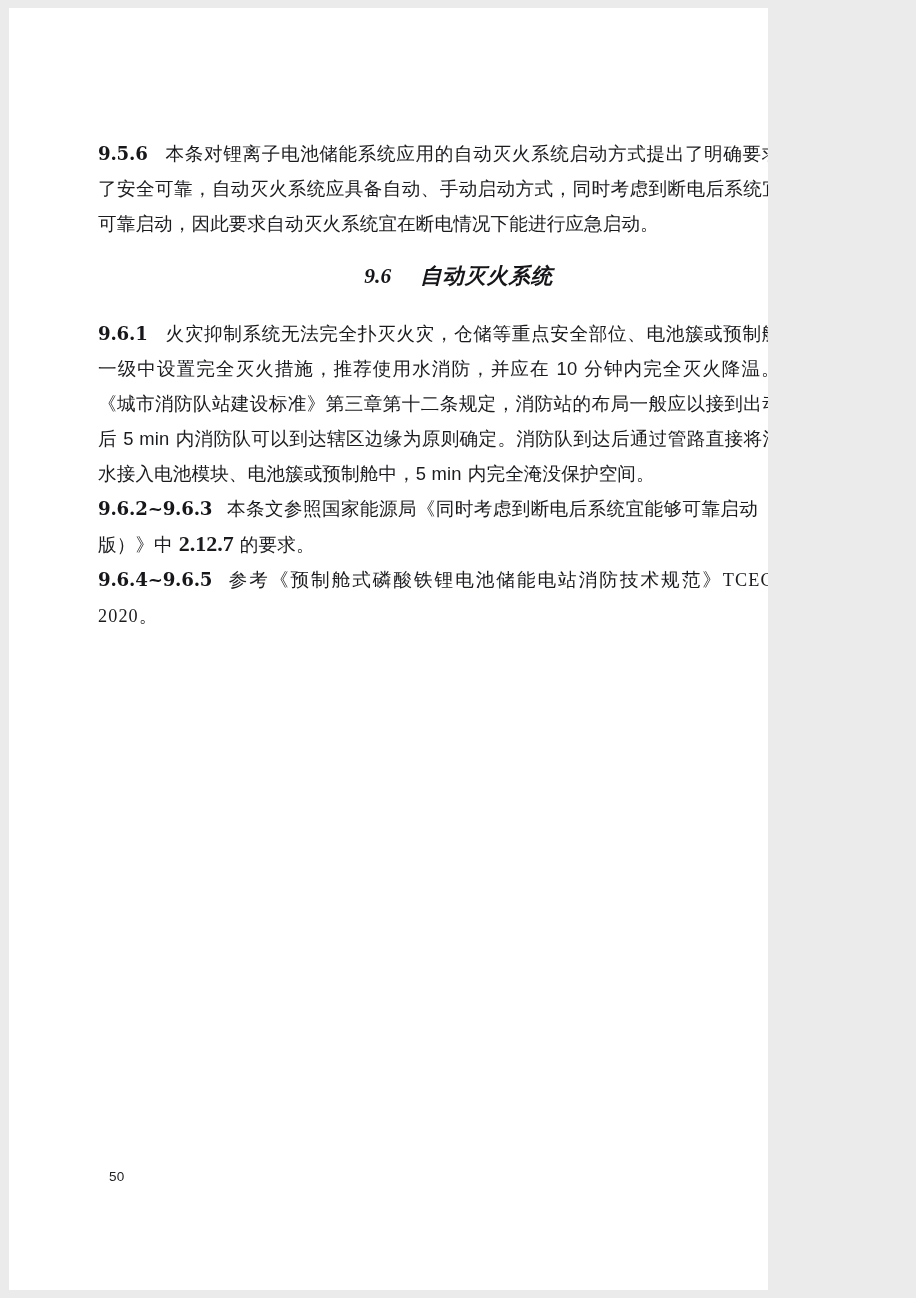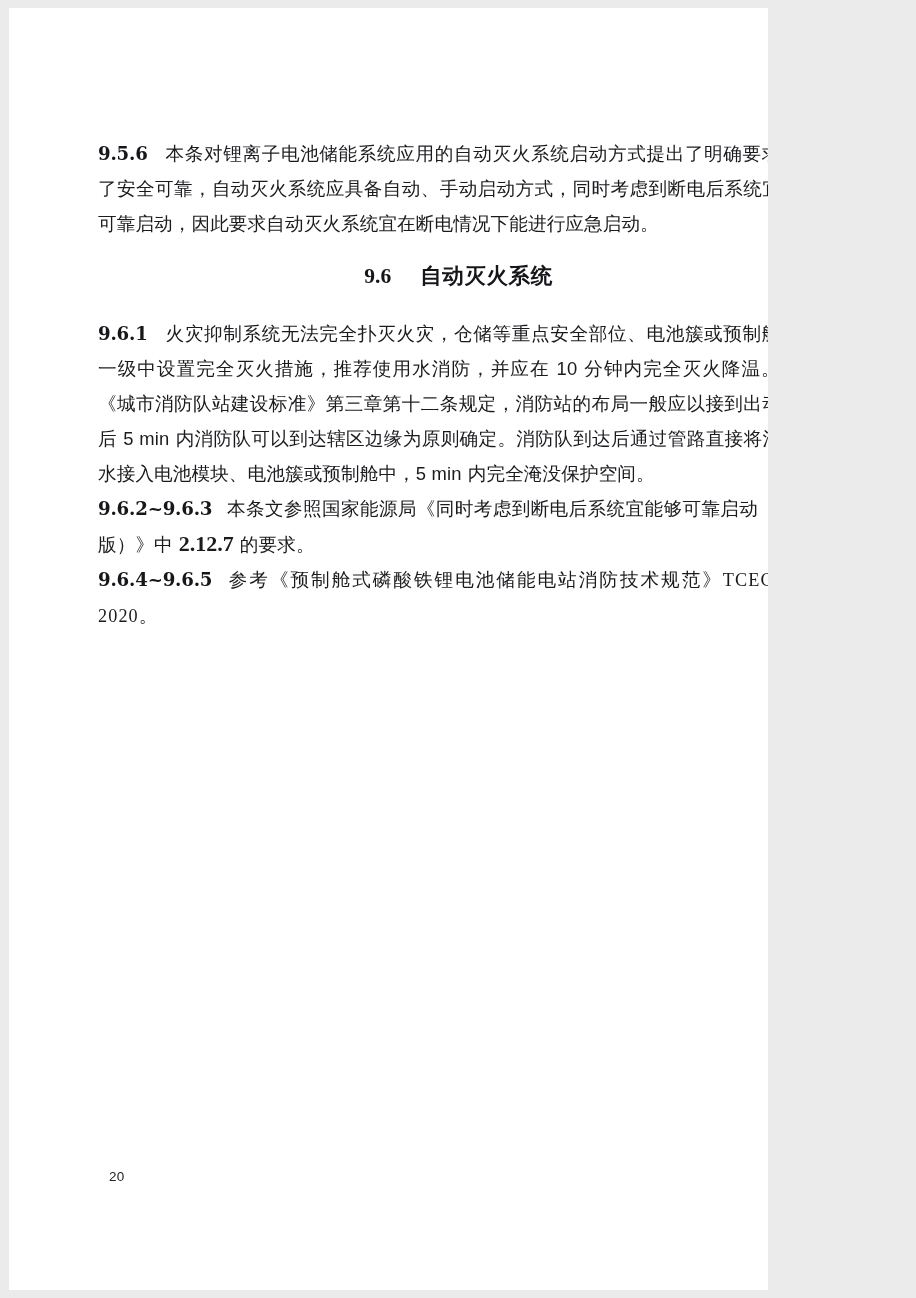--- a/index.html
+++ b/index.html
@@ -73,20 +73,21 @@
 
   
   .heading {
     text-align: center;
     font-weight: bold;
     font-size: 21.5px;
     line-height: 35px;
     color: #15151a;
     font-family: "DejaVu Serif", "Liberation Serif", serif;
     letter-spacing: 0.6px;
+    font-style: italic;
   }
   .heading .h-num {
     font-family: "Liberation Serif", "DejaVu Serif", serif;
     font-weight: bold;
     letter-spacing: 0px;
     margin-right: 1.35em;
   }
 
   .sp-before-h { margin-top: 17px; }
   .sp-after-h  { margin-top: 17px; }
@@ -128,14 +129,14 @@
     <p class="para sp-small">
       <span class="num num-wide">9.6.4~9.6.5</span><span>参考《预制舱式磷酸铁锂电池储能电站消防技术规范》</span><span class="lat-sp">TCEC  373-2020</span><span>。</span>
     </p>
 
 
 
 
 
   </div>
 
-  <div class="page-number">20</div>
+  <div class="page-number">50</div>
 </div>
 
 </body></html>

